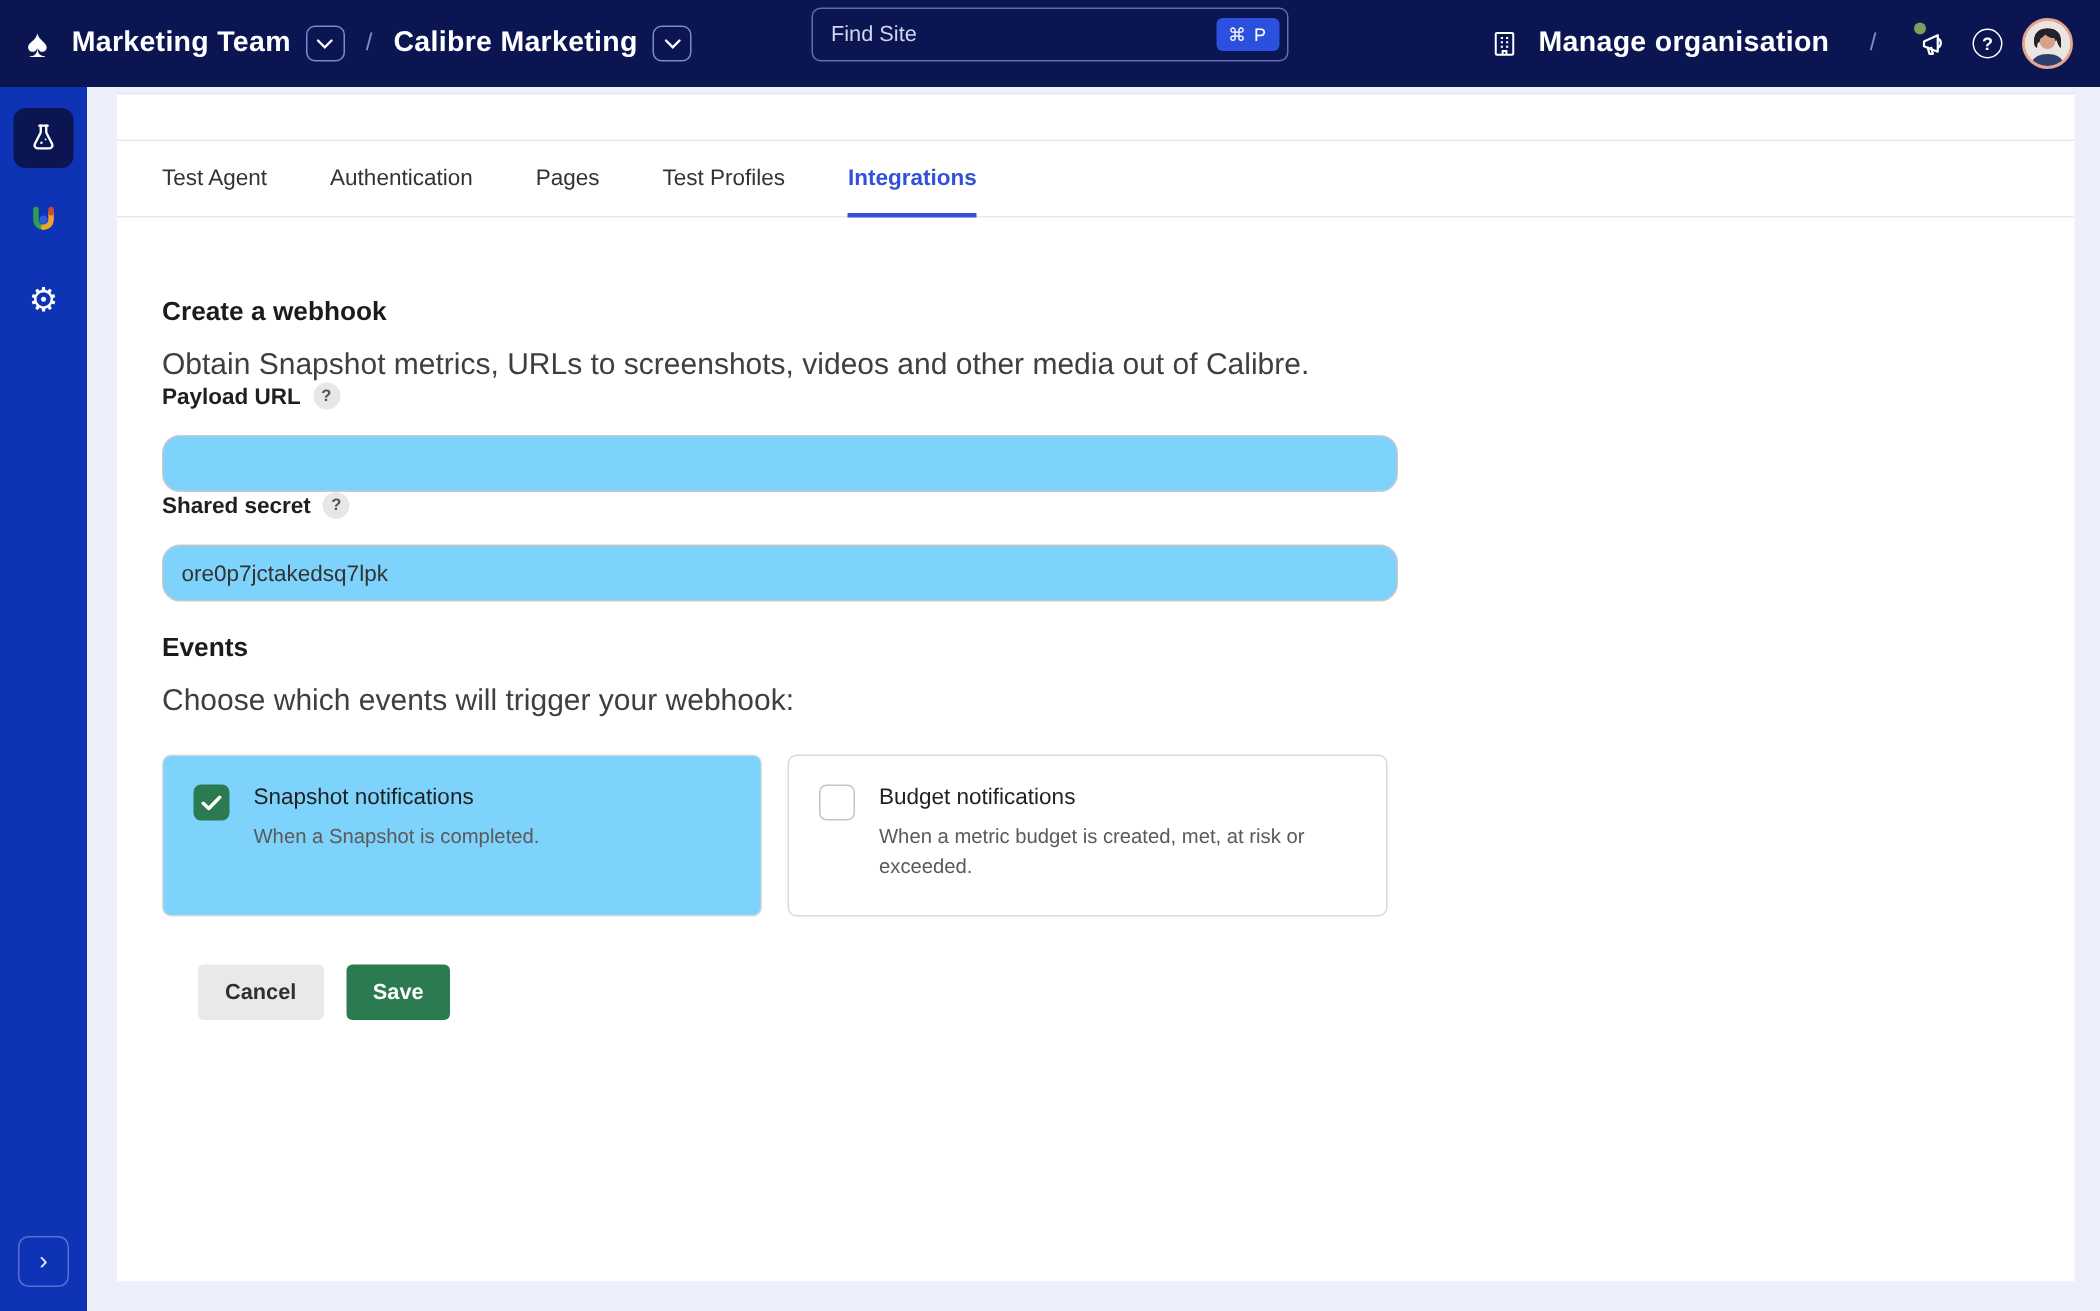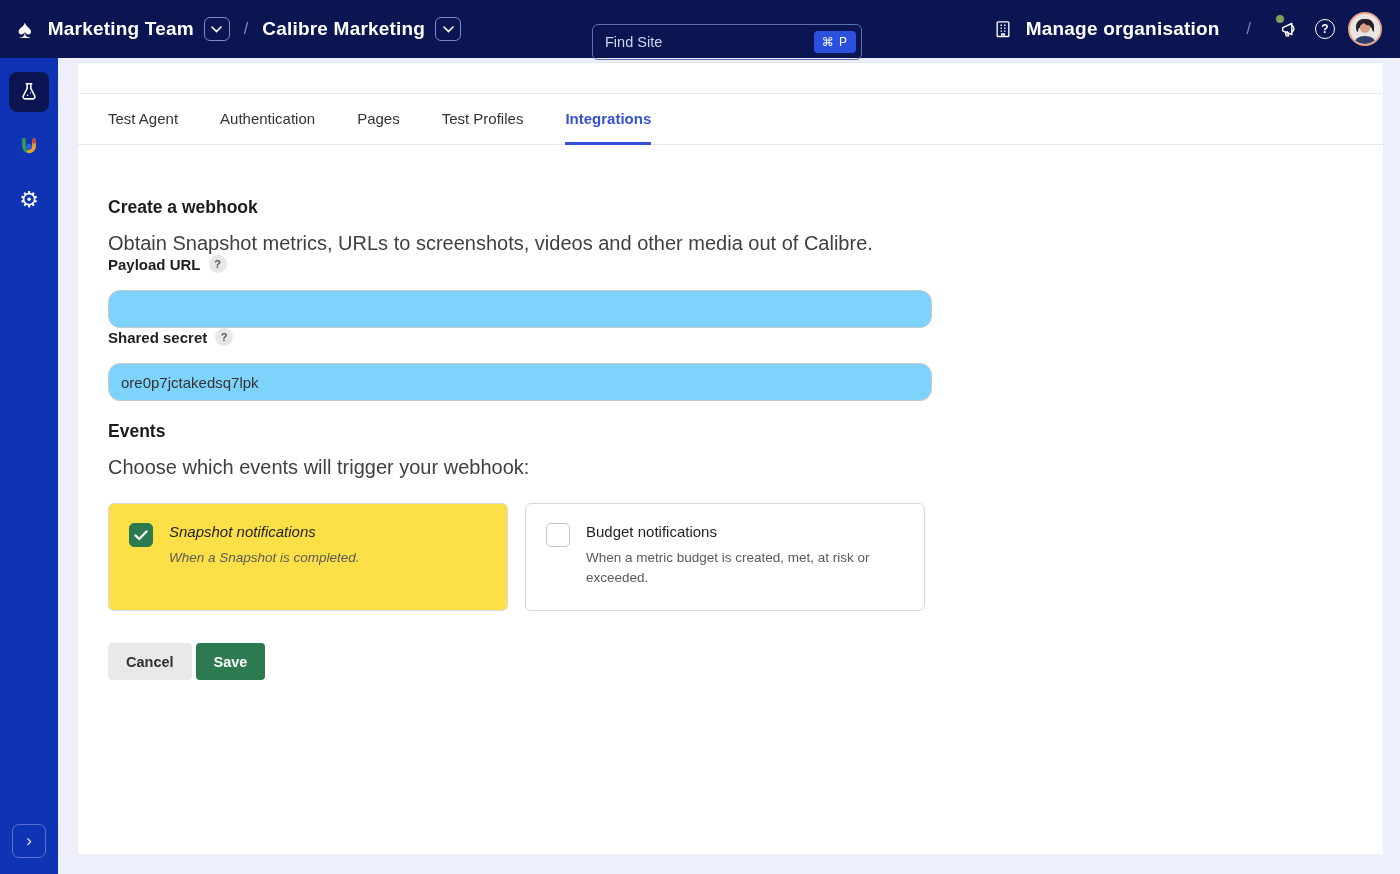--- a/index.html
+++ b/index.html
@@ -10,23 +10,23 @@
   .topbar { position:absolute; left:0; top:0; width:1400px; height:58px;
             background:#0a1551; display:flex; align-items:center; padding:0 18px;
             color:#fff; z-index:10; }
   .logo { font-size:26px; line-height:1; color:#fff; margin-right:16px; }
   .tb-name { font-size:19px; font-weight:700; letter-spacing:.2px; }
   .chev-box { width:26px; height:24px; border:1px solid #7c8bd0; border-radius:6px;
               display:flex; align-items:center; justify-content:center; margin-left:10px;
               cursor:pointer; }
   .tb-slash { color:#7c8bd0; font-size:16px; margin:0 14px; font-weight:400; }
 
-  .search { position:absolute; left:50%; transform:translateX(-50%); top:24px;
-            width:270px; height:36px; border:1px solid #5d6fb5; border-radius:6px;
-            display:flex; align-items:center; padding:0 5px 0 12px; cursor:text;margin-left:27px; }
+  .search { position:absolute; left:50%; transform:translateX(-50%); top:5px;
+            width:318px; height:36px; border:1px solid #5d6fb5; border-radius:6px;
+            display:flex; align-items:center; padding:0 5px 0 12px; cursor:text; }
   .search-ph { color:#cdd5ef; font-size:14.5px; }
   .kbd-badge { margin-left:auto; background:#2b50dd; color:#fff; font-size:12px;
                padding:4px 8px; border-radius:4px; letter-spacing:1px; }
 
   .tb-right { margin-left:auto; display:flex; align-items:center; gap:13px; }
   .icon-btn { display:flex; align-items:center; justify-content:center; cursor:pointer; }
   .help-circle { width:20px; height:20px; border:1.6px solid #fff; border-radius:50%;
                  font-size:12px; font-weight:700; color:#fff; display:flex;
                  align-items:center; justify-content:center; }
   .avatar { width:34px; height:34px; border-radius:50%; border:2px solid #e8a48e;
@@ -75,30 +75,30 @@
                 cursor:pointer; }
   .text-input { width:824px; height:38px; border:1px solid #c9c9c9; border-radius:12px;
                 margin-top:17px; font-size:15px; color:#333; padding:0 12px;
                 font-family:"Liberation Sans", sans-serif; display:block; background:#7dd3fc; }
 
   .events-h { margin-top:20px; }
 
   .cards { display:flex; gap:17px; margin-top:24px; }
   .card { width:400px; height:108px; border:1px solid #d9d9d9; border-radius:6px;
           padding:19px 20px; display:flex; gap:16px; cursor:pointer; background:#fff; }
-  .card.checked { background:#fde047;font-style:italic; }
+  .card.checked { background:#7dd3fc; }
   .checkbox { width:24px; height:24px; border:1px solid #c4c4c4; border-radius:5px;
               background:#fff; flex:0 0 auto; display:flex; align-items:center;
               justify-content:center; }
   .card.checked .checkbox { background:#2c7a4f; border-color:#2c7a4f; }
   .card-title { font-size:15px; color:#1f1f1f; }
   .card-desc { font-size:13.5px; color:#5a5a5a; margin-top:8px; line-height:1.45;
                max-width:300px; }
 
-  .btn-row { display:flex; gap:4px; margin-top:32px; }
+  .btn-row { display:flex; gap:15px; margin-top:32px;margin-left:24px; }
   .btn { height:37px; border:none; border-radius:4px; font-size:14.5px; font-weight:700;
          padding:0 18px; cursor:pointer; font-family:"Liberation Sans", sans-serif; }
   .btn-cancel { background:#e9e9e9; color:#2f2f2f; }
   .btn-save { background:#2c7a4f; color:#fff; }
 
   svg { display:block; }
 </style>
 </head>
 <body>
 

